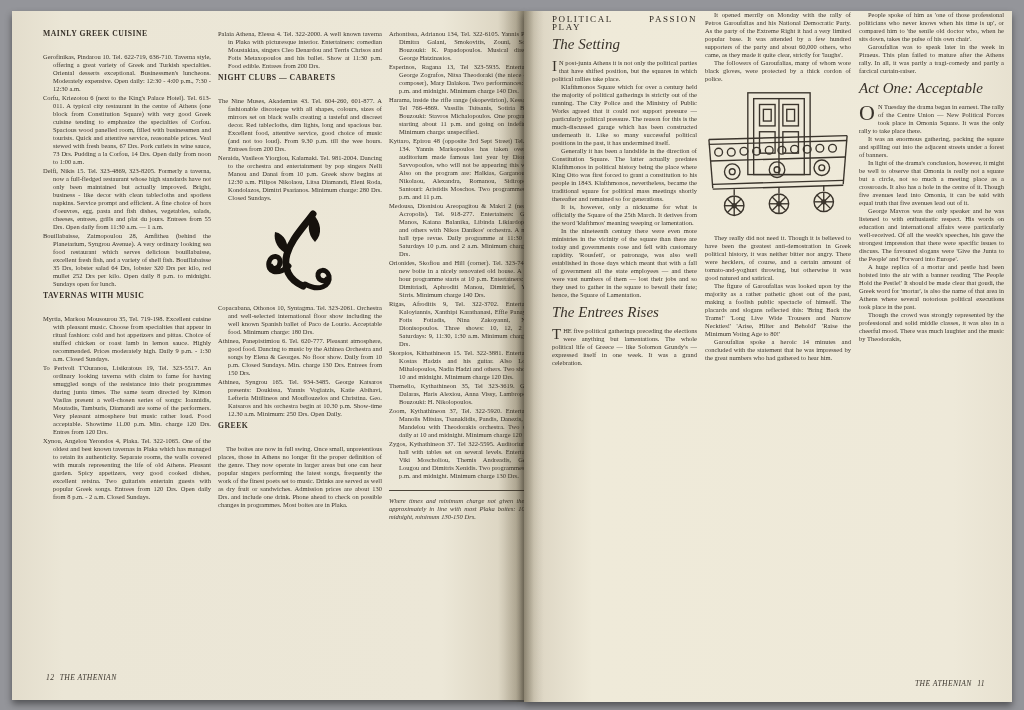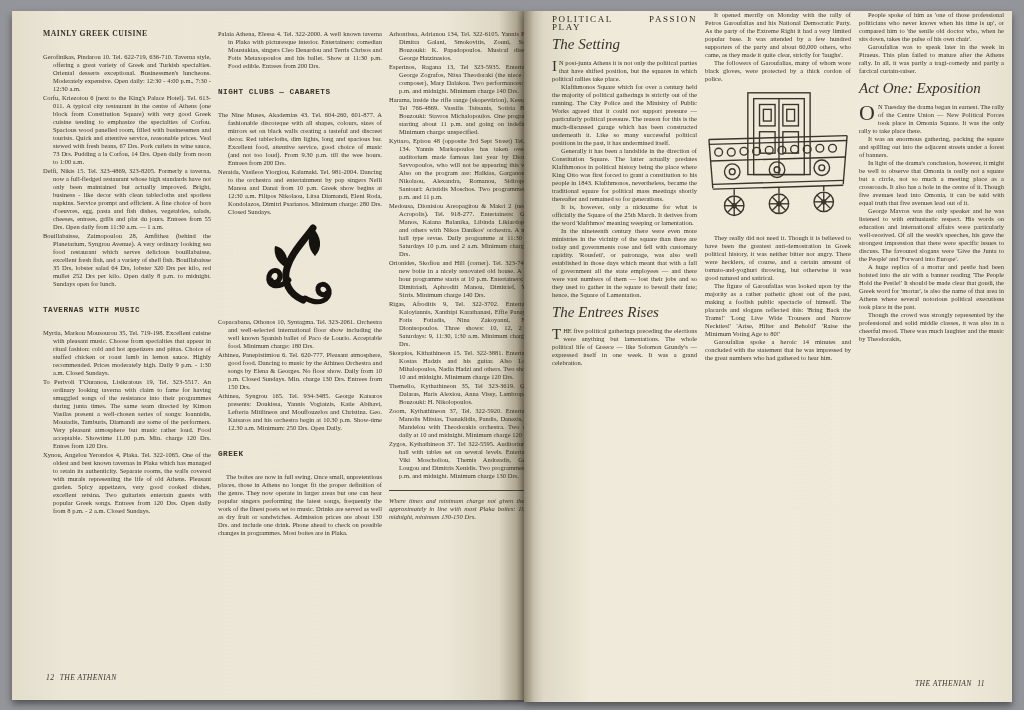--- a/index.html
+++ b/index.html
@@ -20,21 +20,21 @@
   }
   .gutter{position:absolute;left:498px;top:11px;width:46px;height:691px;pointer-events:none;z-index:5;
     background:linear-gradient(90deg,rgba(56,46,26,0) 0%,rgba(56,46,26,0.22) 40%,rgba(35,28,14,0.40) 55%,rgba(56,46,26,0.10) 78%,rgba(56,46,26,0) 100%);}
   .cols{display:flex;}
   .page-left .cols{padding:19px 0 0 31px;gap:7px;}
   .col{font-size:6.5px;line-height:8px;text-align:justify;}
   .lcol1{width:168px;}
   .lcol2{width:164px;}
   .lcol3{width:150px;margin-right:-40px;}
   .sec-head{font-size:7.7px;font-weight:bold;letter-spacing:0.5px;margin:0 0 15px 0;}
-  .sec-head.mt{margin-top:18px;font-family:Liberation Mono, monospace;}
+  .sec-head.mt{margin-top:4px;}
   .entry{margin:0 0 1px 0;padding-left:10px;text-indent:-10px;}
   .intro{margin:0;text-indent:8px;}
   .ornament{height:92px;display:flex;justify-content:center;align-items:center;margin:4px 0 6px;}
   .rule{border:0;border-top:1px solid #4d463b;margin:10px 0 6px;width:96%;}
   .footnote{font-style:italic;margin:0;}
   .pfooter{position:absolute;font-size:7.6px;font-style:italic;letter-spacing:0.4px;color:#3a342c;}
   .pfooter .pnum{font-style:italic;margin:0 3px;}
   .footer-left{left:31px;bottom:18px;}
   .footer-right{right:24px;bottom:14px;}
   
@@ -215,21 +215,21 @@
             <p class="para">They really did not need it. Though it is believed to have been the greatest anti-demostration in Greek political history, it was neither bitter nor angry. There were hecklers, of course, and a certain amount of tomato-and-yoghurt throwing, but otherwise it was good natured and satirical.</p>
             <p class="para">The figure of Garoufalias was looked upon by the majority as a rather pathetic ghost out of the past, making a foolish public spectacle of himself. The placards and slogans reflected this: 'Bring Back the Trams!' 'Long Live Wide Trousers and Narrow Neckties!' 'Arise, Hilter and Behold!' 'Raise the Minimum Voting Age to 80!'</p>
             <p class="para">Garoufalias spoke a heroic 14 minutes and concluded with the statement that he was impressed by the great numbers who had gathered to hear him.</p>
           </div>
       </div>
       <div class="col acol">
         <div>
             <p class="para">People spoke of him as 'one of those professional politicians who never knows when his time is up', or compared him to 'the senile old doctor who, when he sits down, takes the pulse of his own chair'.</p>
             <p class="para">Garoufalias was to speak later in the week in Piraeus. This plan failed to mature after the Athens rally. In all, it was partly a tragi-comedy and partly a farcical curtain-raiser.</p>
           </div>
-        <h3 class="subhead">Act One: Exposition</h3>
+        <h3 class="subhead">Act One: Acceptable</h3>
         <p class="lead">
           <span class="dropcap dropcap-lg">O</span><span>N Tuesday the drama began in earnest. The rally of the Centre Union — New Political Forces took place in Omonia Square. It was the only rally to take place there.</span>
         </p>
         <div>
             <p class="para">It was an enormous gathering, packing the square and spilling out into the adjacent streets under a forest of banners.</p>
             <p class="para">In light of the drama's conclusion, however, it might be well to observe that Omonia is really not a square but a circle, not so much a meeting place as a crossroads. It also has a hole in the centre of it. Though five avenues lead into Omonia, it can be said with equal truth that five avenues lead out of it.</p>
             <p class="para">George Mavros was the only speaker and he was listened to with enthusiastic respect. His words on education and international affairs were particularly well-received. Of all the week's speeches, his gave the strongest impression that there were specific issues to discuss. The favoured slogans were 'Give the Junta to the People' and 'Forward into Europe'.</p>
             <p class="para">A huge replica of a mortar and pestle had been hoisted into the air with a banner reading 'The People Hold the Pestle!' It should be made clear that goudi, the Greek word for 'mortar', is also the name of that area in Athens where several notorious political executions took place in the past.</p>
             <p class="para">Though the crowd was strongly represented by the professional and solid middle classes, it was also in a cheerful mood. There was much laughter and the music by Theodorakis,</p>
           </div>

